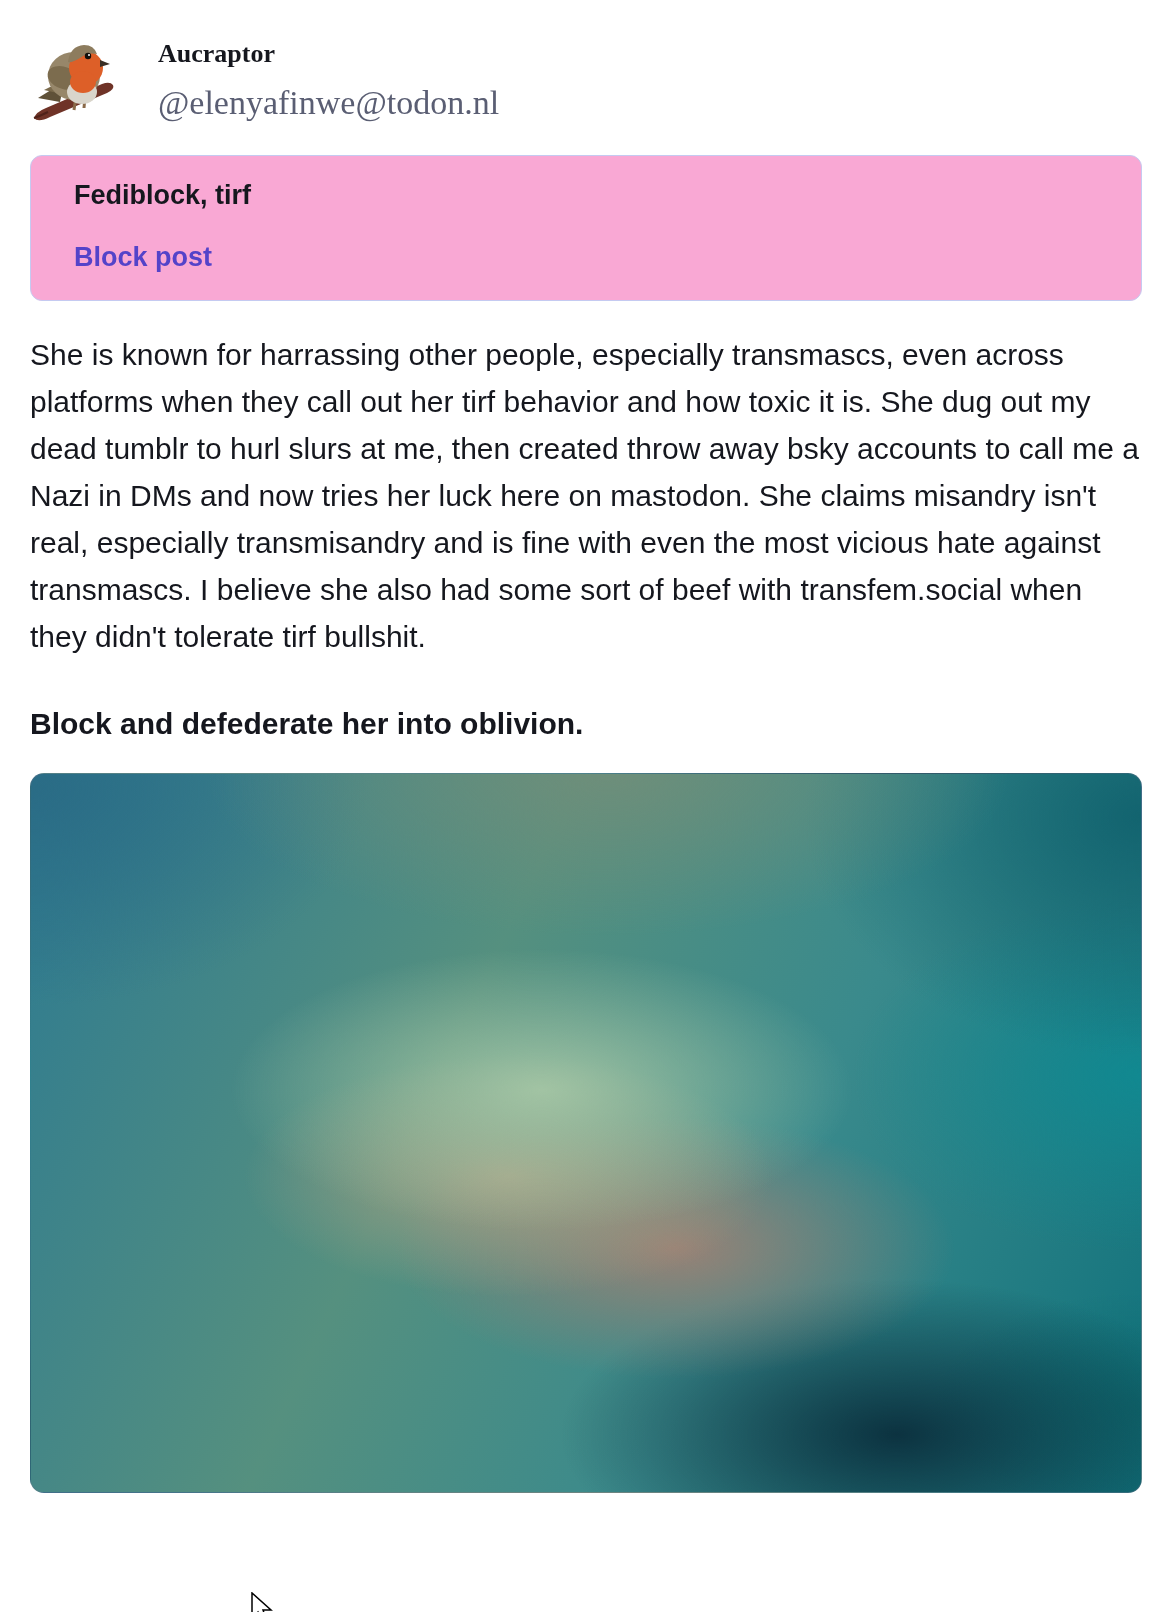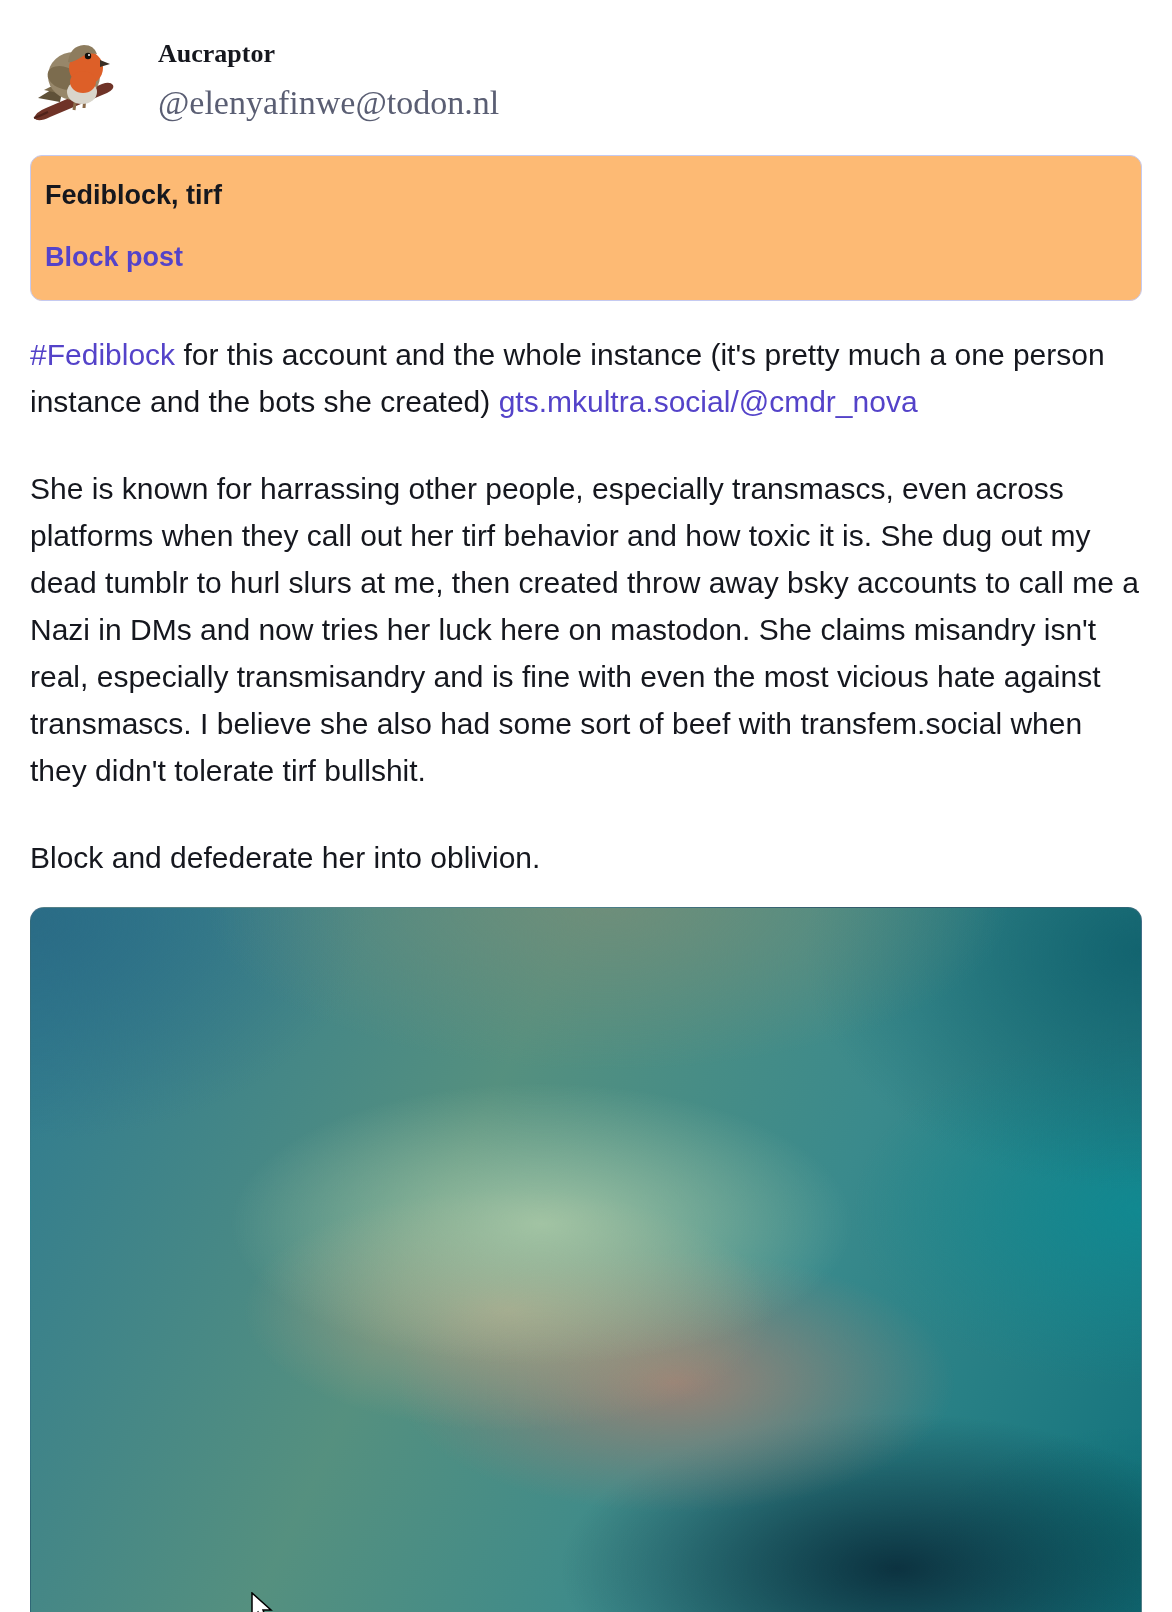--- a/index.html
+++ b/index.html
@@ -38,24 +38,24 @@
   .handle {
     font-size: 34px;
     color: #5a5e73;
     line-height: 1.25;
     margin-top: 11px;
   }
 
   
   .cw-box {
     margin-top: 31px;
-    background: #fdba74;
+    background: #f9a8d4;
     border: 1px solid #c5caf1;
     border-radius: 12px;
-    padding: 24px 27px 27px 14px;
+    padding: 24px 27px 27px 43px;
   }
   .cw-summary {
     font-size: 27px;
     font-weight: bold;
     color: #15171e;
   }
   .cw-toggle {
     display: inline-block;
     margin-top: 31px;
     font-size: 27px;
@@ -66,21 +66,21 @@
   }
 
   
   .body-text {
     margin-top: 30px;
     font-size: 30px;
     line-height: 47px;
     color: #15171e;
   }
   .body-text p { margin-bottom: 40px; }
-  .body-text p:last-child { margin-bottom: 18px; }
+  .body-text p:last-child { margin-bottom: 18px; font-weight: bold; }
   a.inline-link {
     color: #5443c9;
     text-decoration: none;
     cursor: pointer;
   }
 
   
   .media {
     margin-top: 26px;
     width: 1112px;
@@ -154,21 +154,20 @@
       <div class="handle">@elenyafinwe@todon.nl</div>
     </div>
   </div>
 
   <div class="cw-box">
     <div class="cw-summary">Fediblock, tirf</div>
     <a class="cw-toggle">Block post</a>
   </div>
 
   <div class="body-text">
-    <p><a class="inline-link">#Fediblock</a><span> for this account and the whole instance (it's pretty much a one person instance and the bots she created) </span><a class="inline-link">gts.mkultra.social/@cmdr_nova</a></p>
     <p>She is known for harrassing other people, especially transmascs, even across platforms when they call out her tirf behavior and how toxic it is. She dug out my dead tumblr to hurl slurs at me, then created throw away bsky accounts to call me a Nazi in DMs and now tries her luck here on mastodon. She claims misandry isn't real, especially transmisandry and is fine with even the most vicious hate against transmascs. I believe she also had some sort of beef with transfem.social when they didn't tolerate tirf bullshit.</p>
     <p>Block and defederate her into oblivion.</p>
   </div>
 
   <div class="media"></div>
 
 </div>
 
 <svg class="cursor" viewBox="0 0 26 36" xmlns="http://www.w3.org/2000/svg">
   <path d="M2 1 L2 26 L8 20 L12 31 L17 29 L13 18 L21 18 Z" fill="#ffffff" stroke="#000000" stroke-width="1.5"></path>

